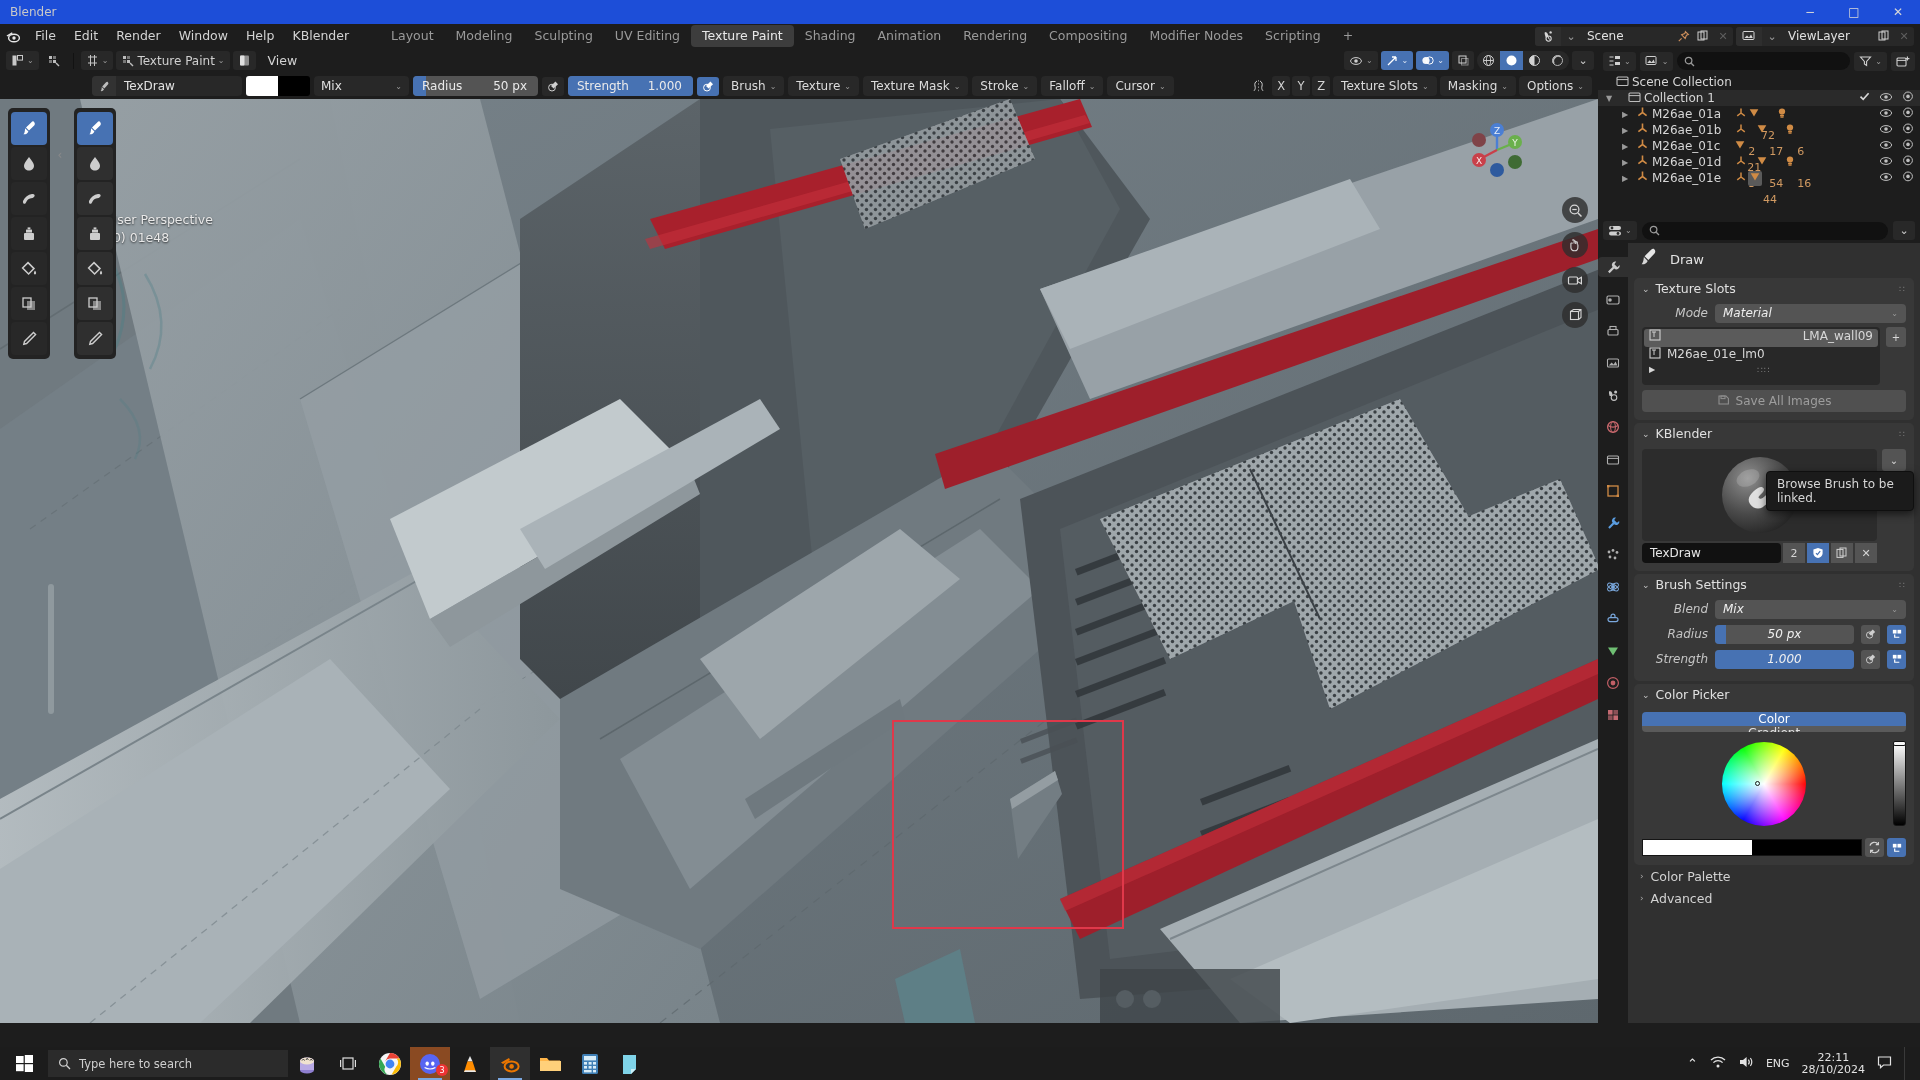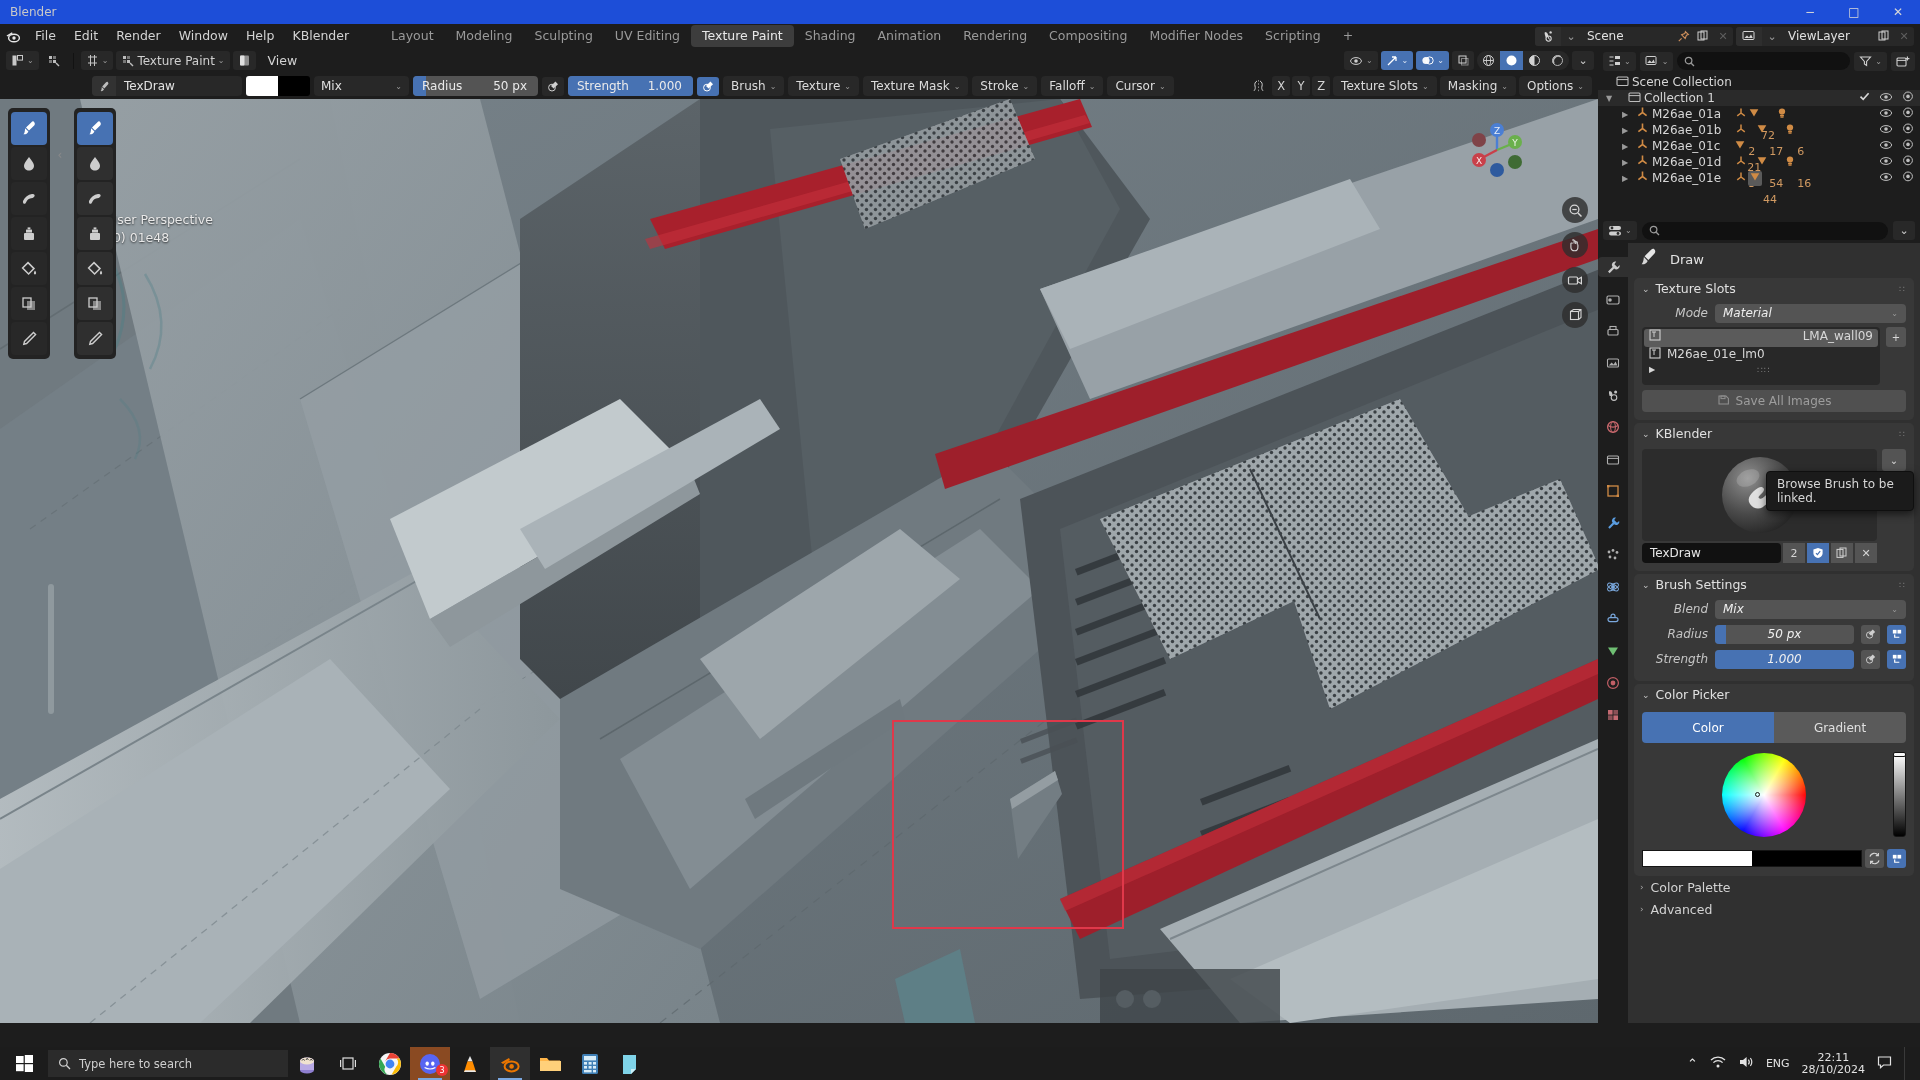--- a/index.html
+++ b/index.html
@@ -168,21 +168,21 @@
   .tooltip { position:absolute; background:#1b1b1b; border:1px solid #0f0f0f; border-radius:4px;
     padding:5px 10px; font-size:12px; color:#d6d6d6; z-index:60; box-shadow:0 3px 9px rgba(0,0,0,.6); }
   .sldr { flex:1; height:19px; background:#545454; border-radius:4px; position:relative;
     display:flex; align-items:center; justify-content:center; font-size:12px; color:#f0f0f0;
     overflow:hidden; }
   .sldr .f { position:absolute; left:0; top:0; bottom:0; background:#4772b3; }
   .sldr span { position:relative; z-index:2; }
   .minib { width:19px; height:19px; background:#545454; border-radius:3px; display:flex;
     align-items:center; justify-content:center; font-size:10px; color:#d8d8d8; }
   .minib.blue { background:#4772b3; color:#fff; }
-  .togrow { display:flex; height:31px; border-radius:4px; overflow:hidden; margin:4px 0 6px 0; }
+  .togrow { display:flex; height:20px; border-radius:4px; overflow:hidden; margin:4px 0 6px 0;flex-direction:column; }
   .togrow div { flex:1; display:flex; align-items:center; justify-content:center; font-size:12px; }
   .togrow .a { background:#4772b3; color:#fff; }
   .togrow .b { background:#5a5a5a; color:#e0e0e0; }
   .wheelrow { display:flex; gap:8px; align-items:flex-start; padding:4px 0; }
   .colorwheel { width:84px; height:84px; border-radius:50%; margin:0 auto; position:relative; }
   .valbar { width:13px; height:84px; border-radius:3px;
     background:linear-gradient(to bottom,#ffffff,#000000); position:relative; border:1px solid #151515;}
   .valbar .knob { position:absolute; left:-1px; right:-1px; top:-2px; height:5px;
     border:1px solid #111; background:#f7f7f7; border-radius:2px; }
   .colorbar { display:flex; align-items:center; gap:3px; margin-top:8px; }

